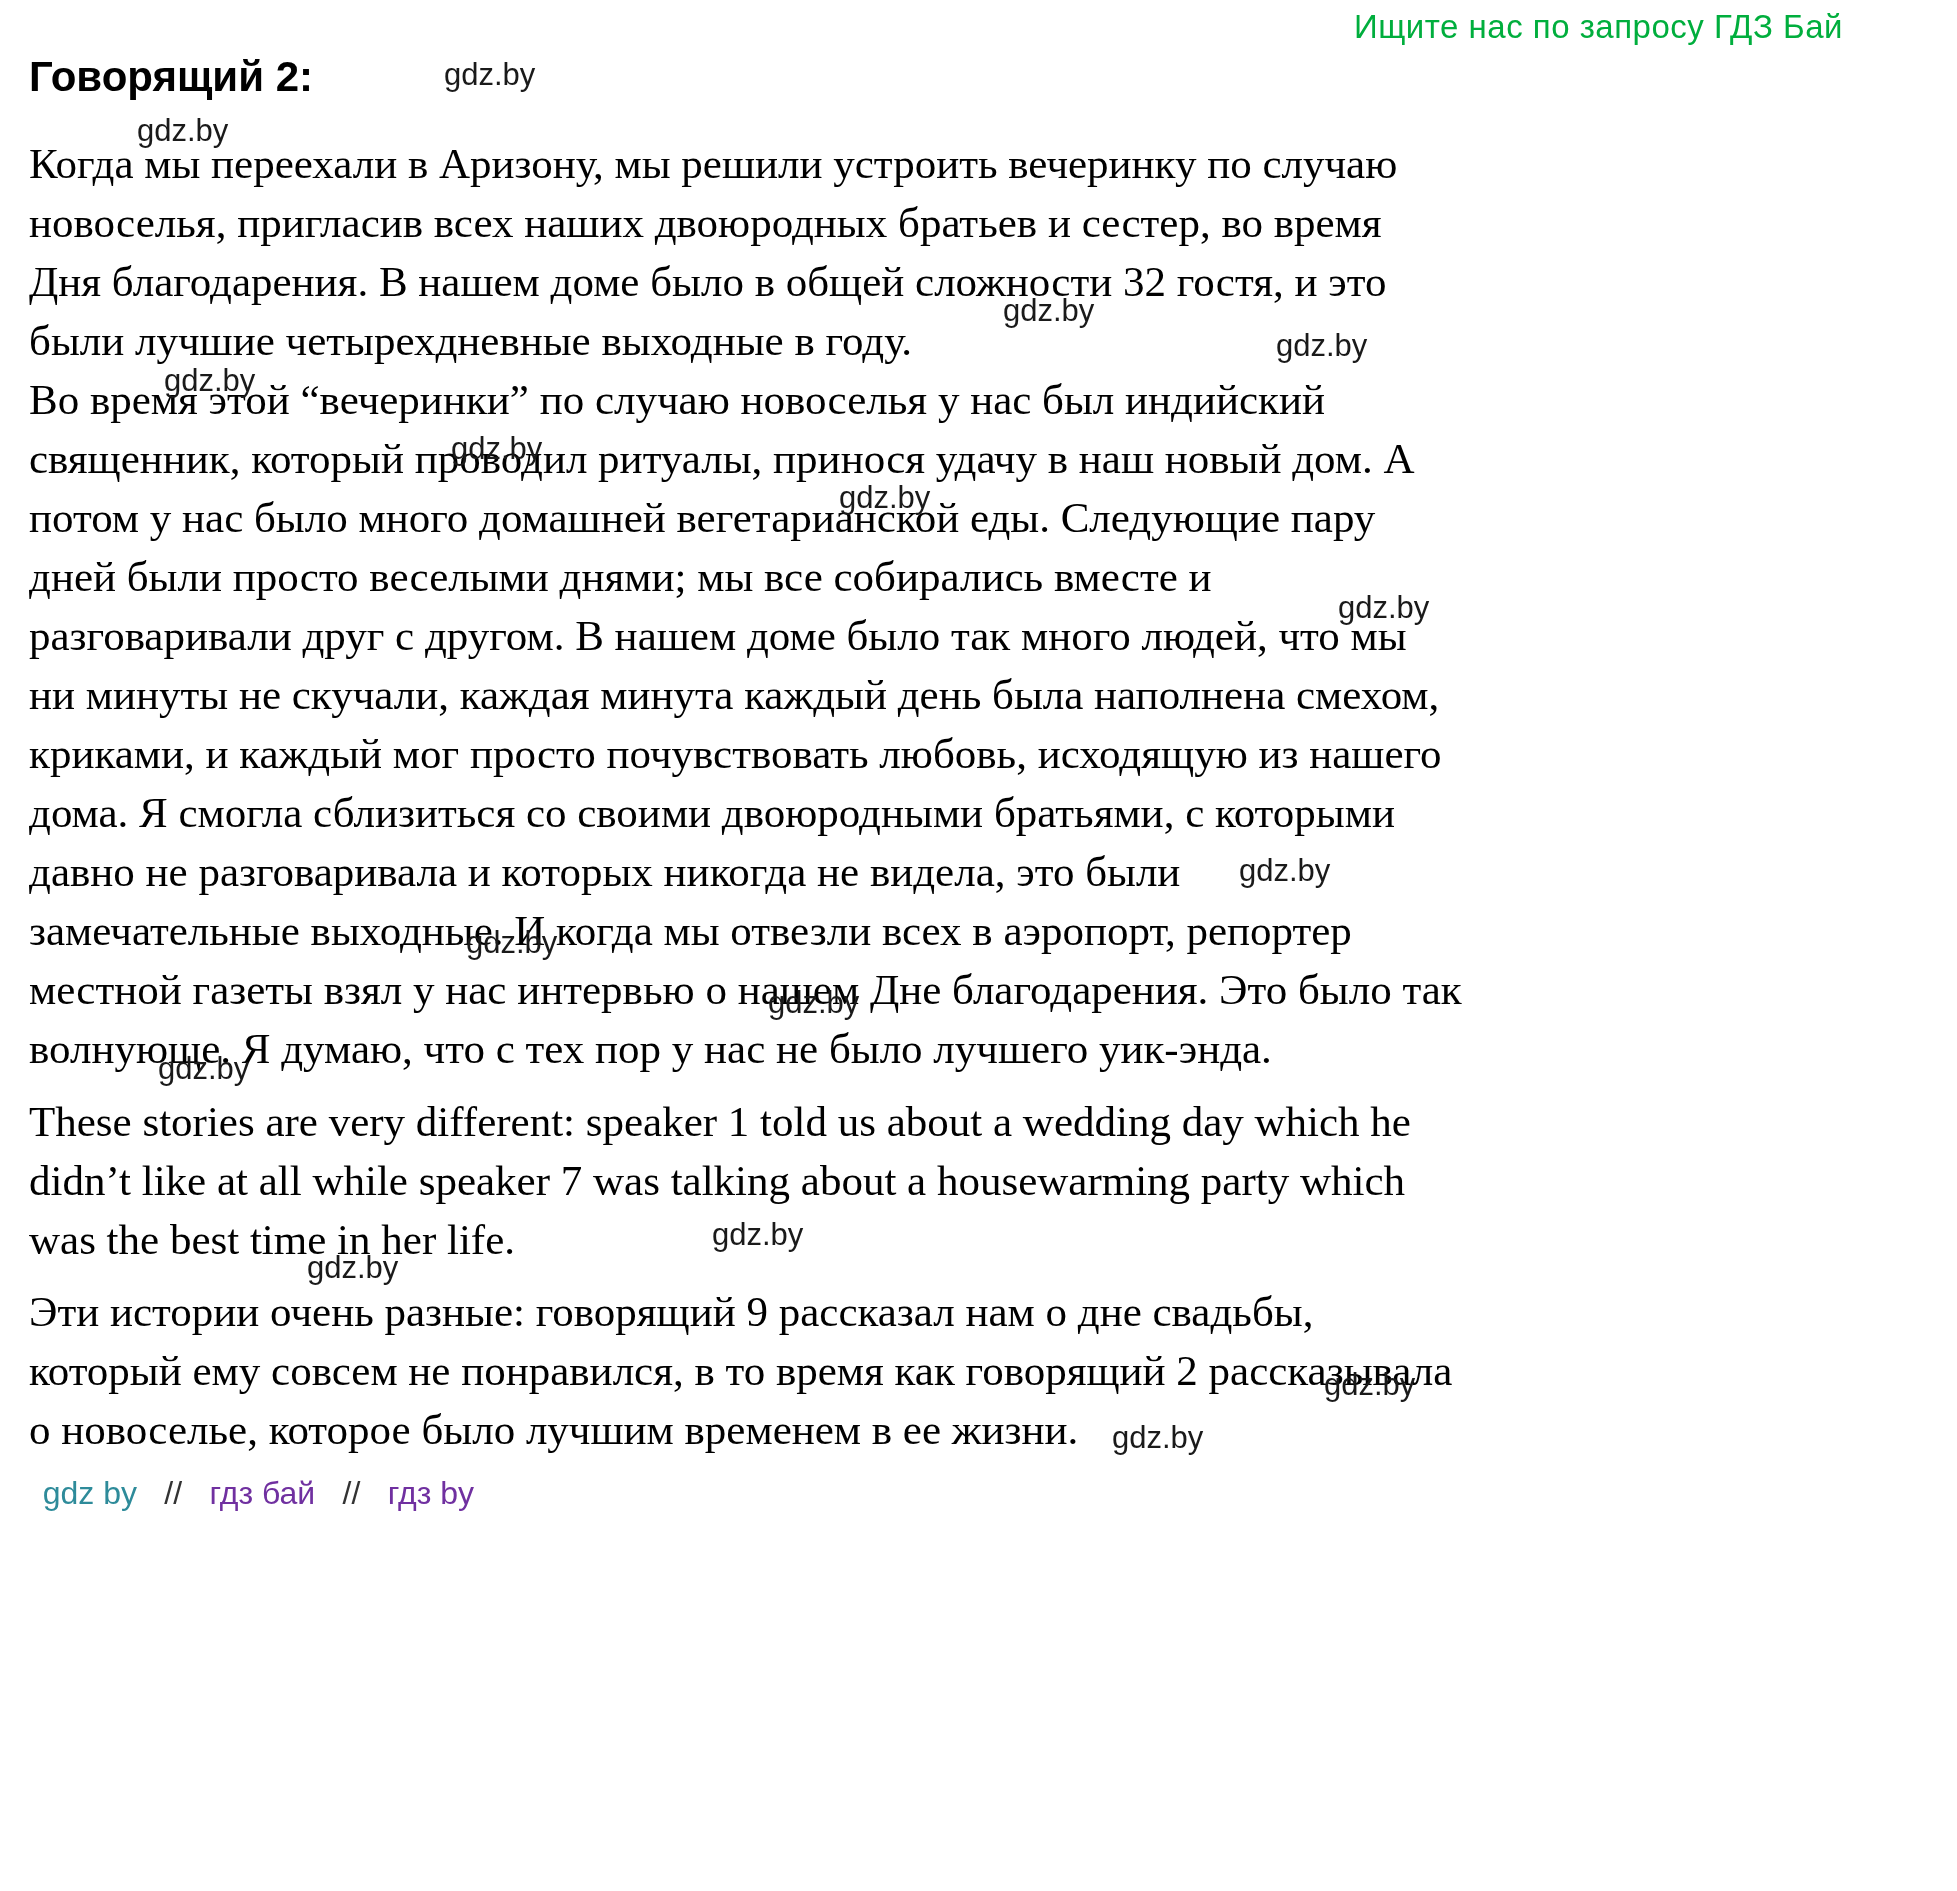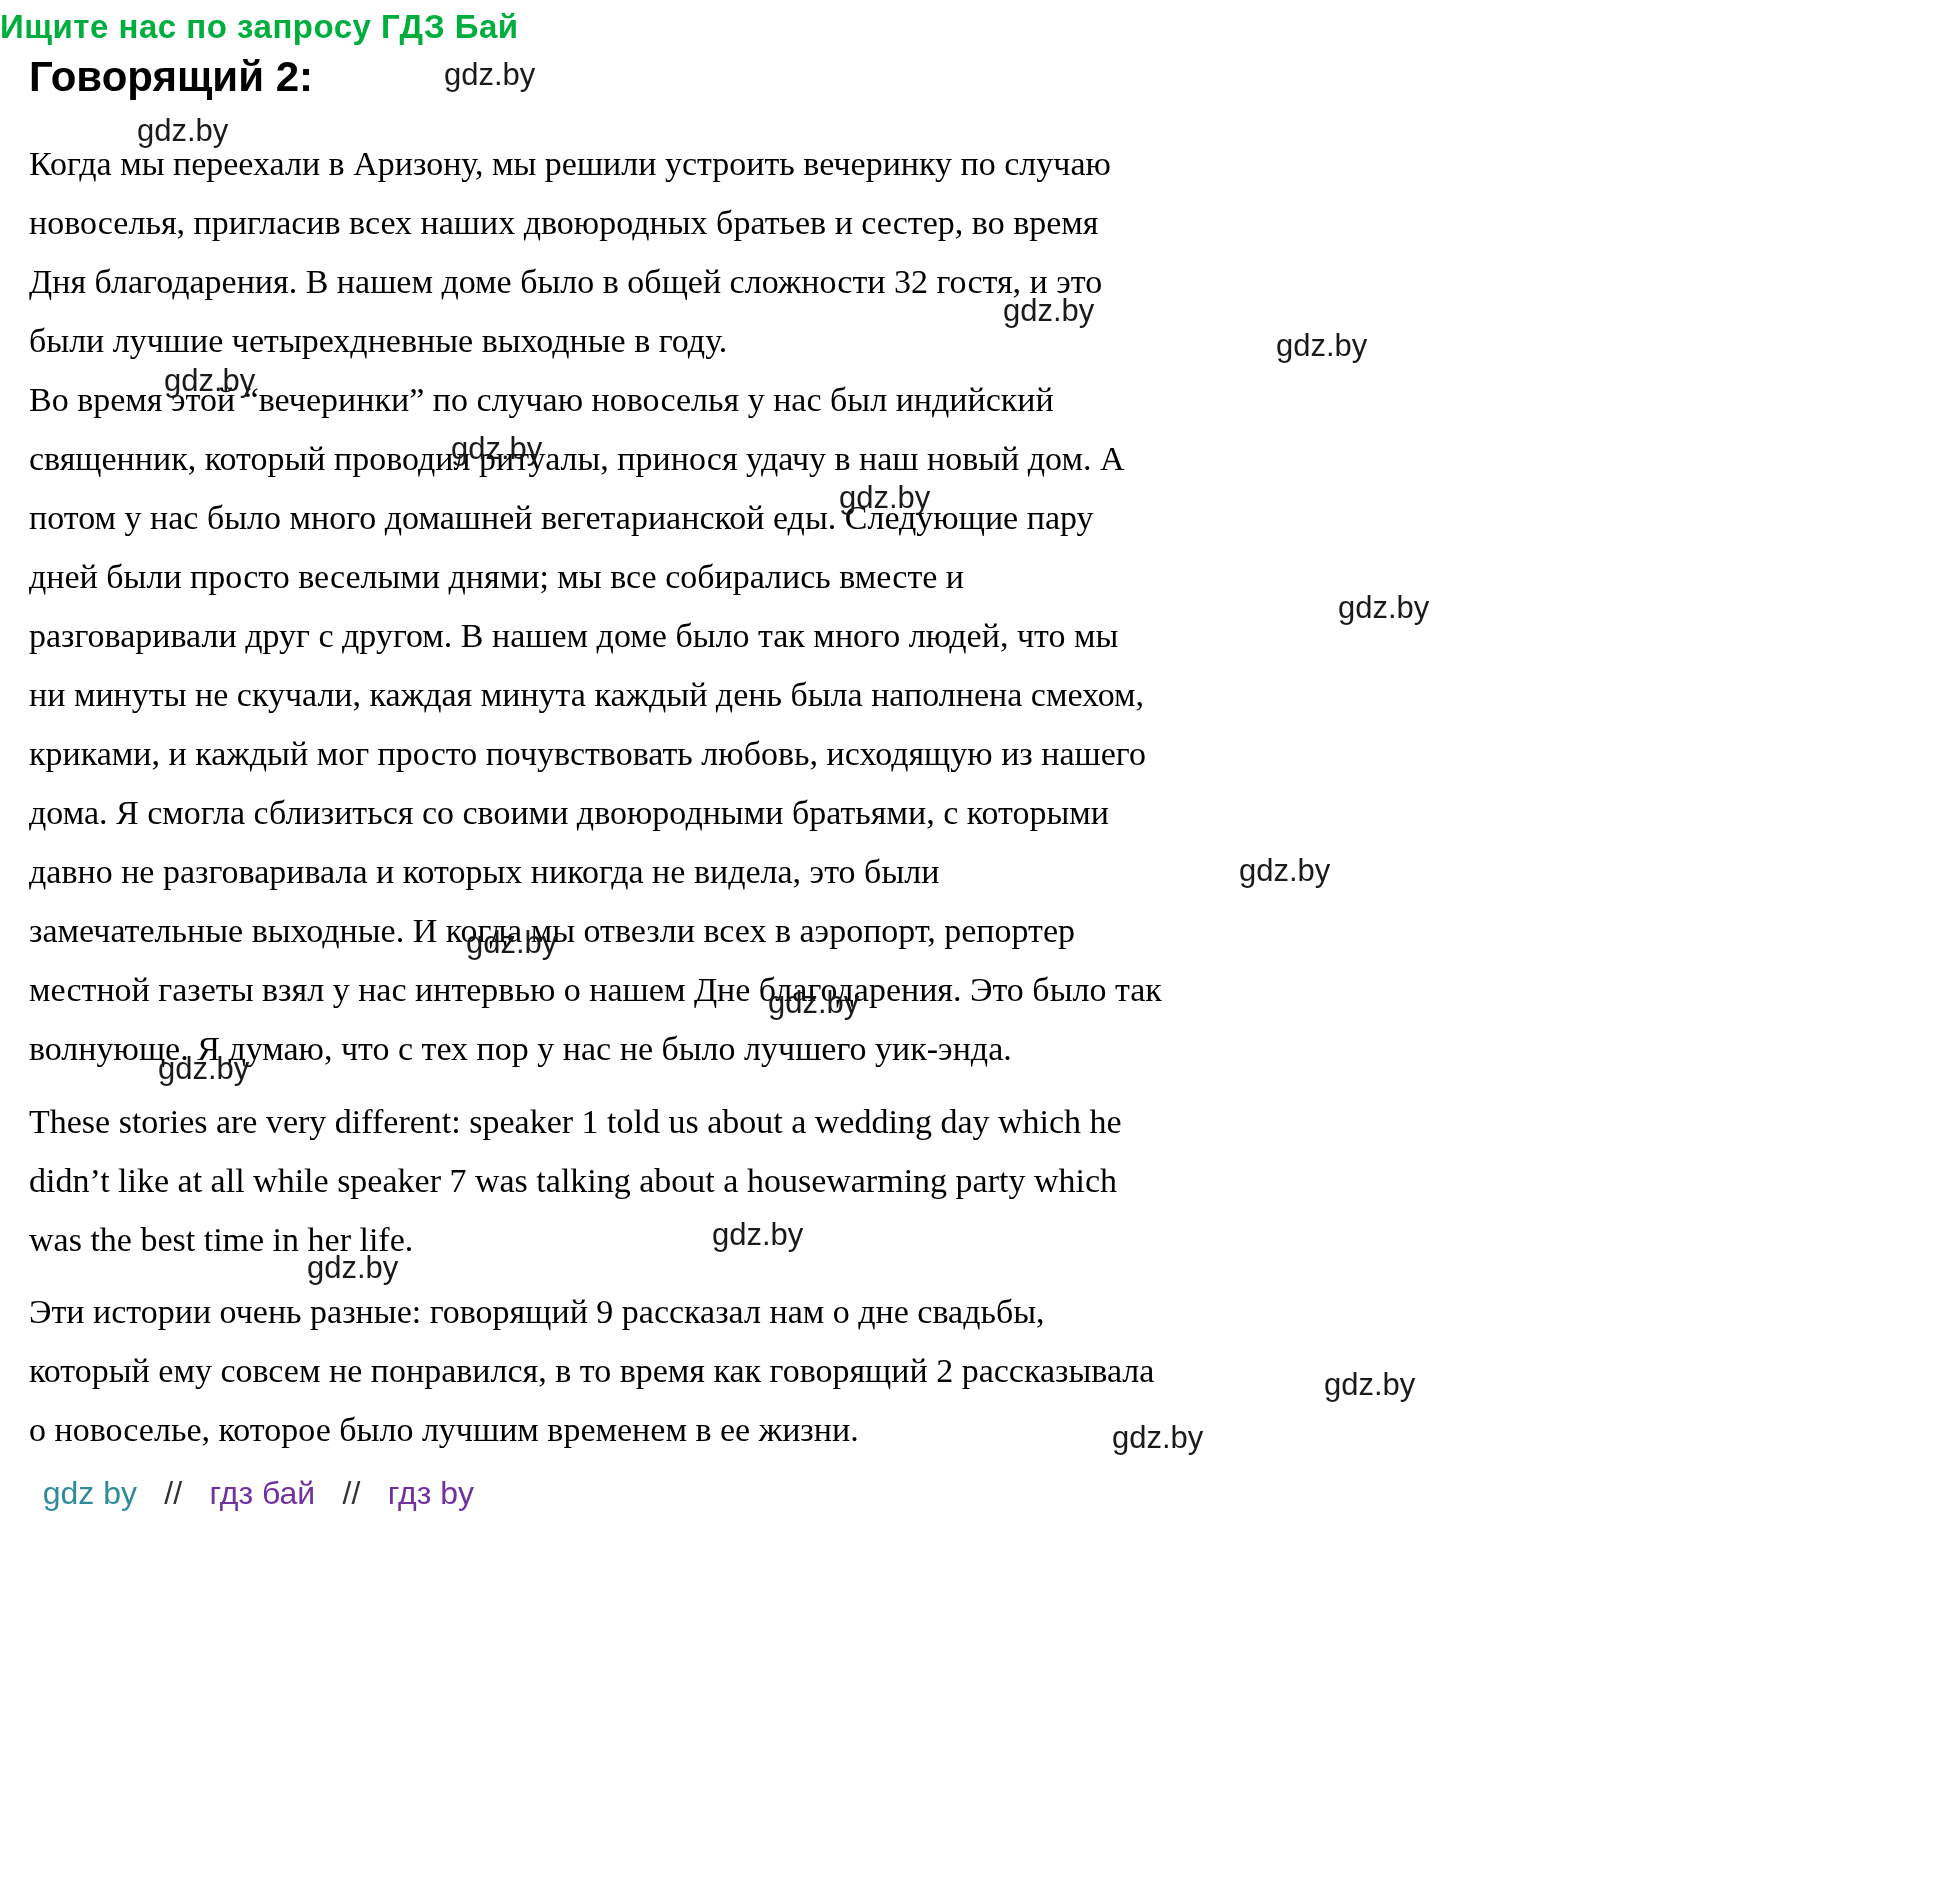--- a/index.html
+++ b/index.html
@@ -17,35 +17,35 @@
     width: 1957px;
     height: 1891px;
     padding: 7.8px 419px 0 29px;
     background: #ffffff;
   }
   .promo {
     position: absolute;
     top: 7.8px;
     left: 0;
     width: 1843px;
-    text-align: left;
+    text-align: right;
     font-family: "Liberation Sans", sans-serif;
     font-size: 33px;
-    font-weight: 700;
+    font-weight: 400;
     letter-spacing: 0.5px;
   }
   .title {
     margin-top: 47px;
     font-size: 42px;
     font-weight: 700;
     line-height: 1.05;
     font-family: Liberation Sans, sans-serif;
   }
   .para {
-    font-size: 34px;
+    font-size: 43px;
     line-height: 59px;
     white-space: pre;
     margin-top: 0;
   }
   .para-first { margin-top: 35px; }
   .para-gap { margin-top: 13.7px; }
   .footer {
     margin-top: 15.6px;
     text-align: left;
     font-family: "Liberation Sans", sans-serif;

